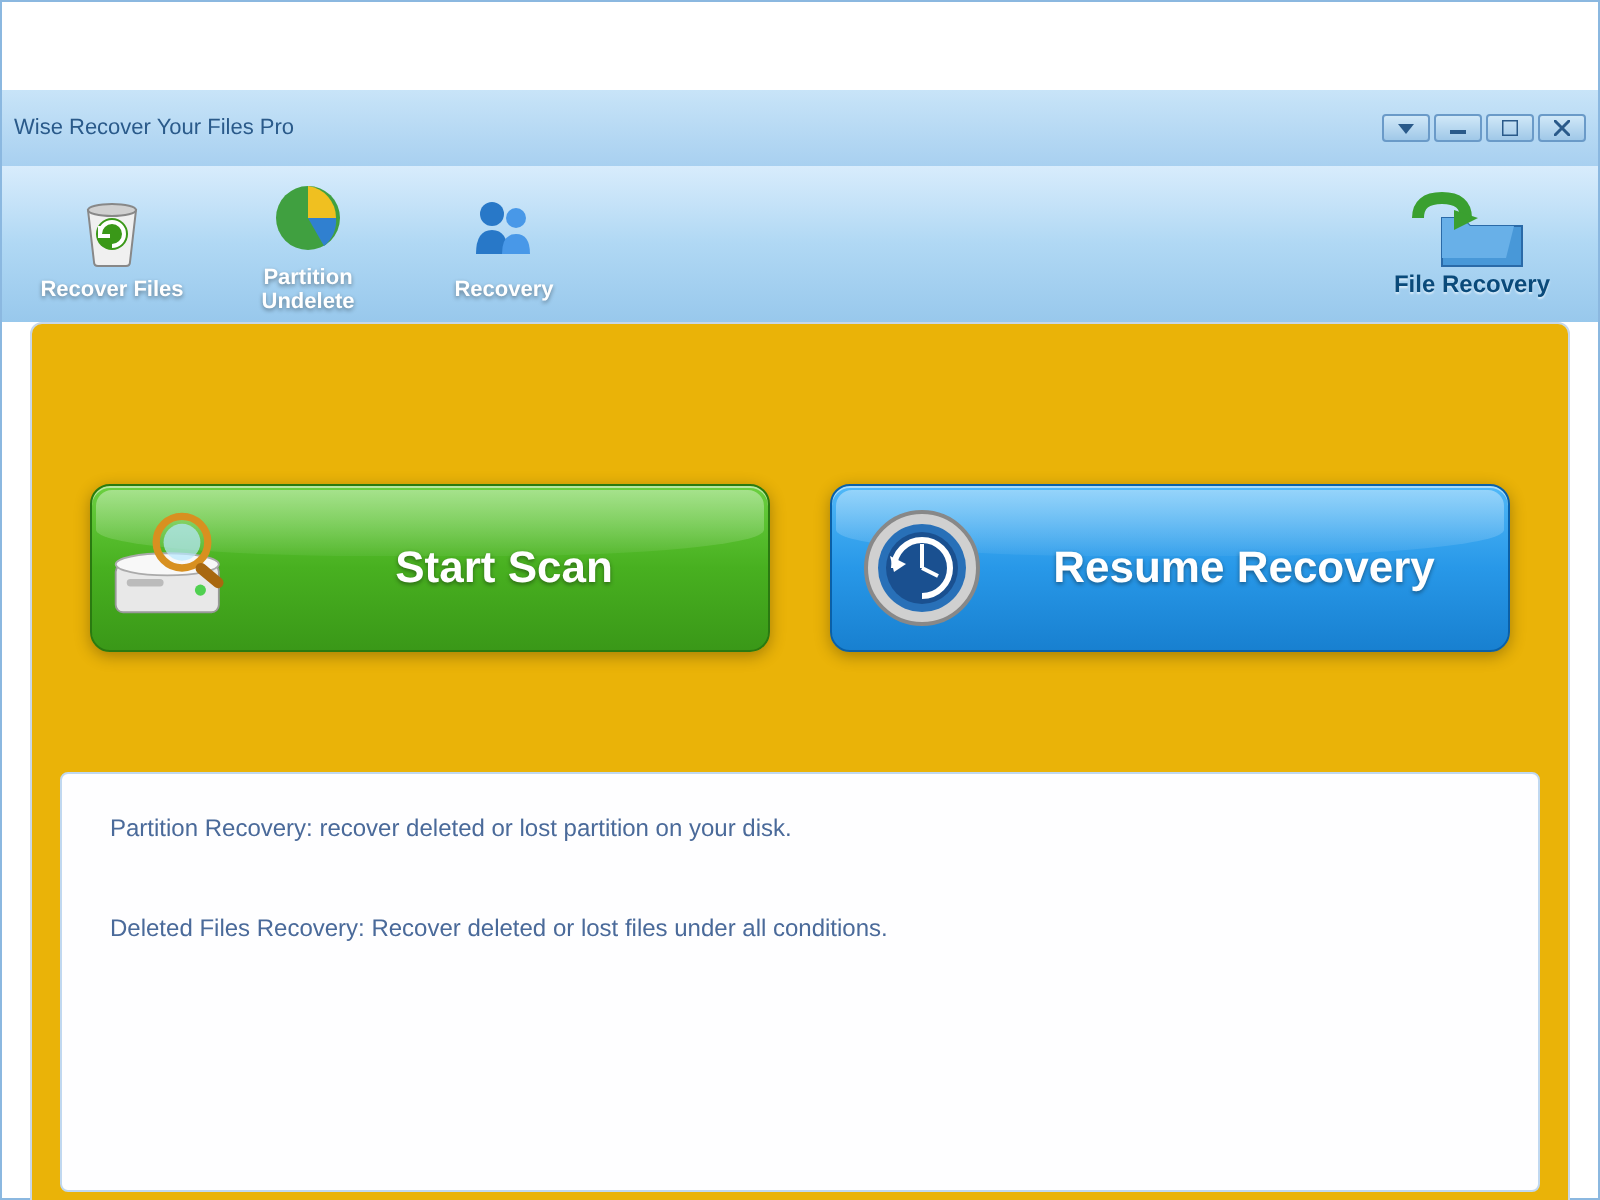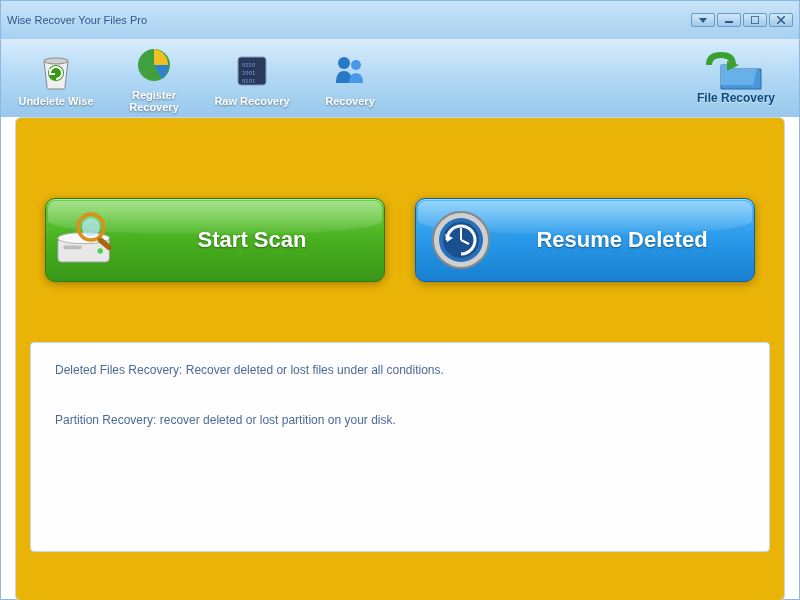--- a/index.html
+++ b/index.html
@@ -7,20 +7,21 @@
     .window { width: 800px; height: 600px; border: 1px solid #8bb8e0; position: relative; background: #fff; }
     
     .titlebar {
       height: 38px;
       background: linear-gradient(to bottom, #c8e4f8, #a8d0f0);
       display: flex;
       align-items: center;
       padding: 18px 6px;
       font-size: 11px;
       color: #2a5a8a;
+      margin-top: 44px;
     }
     .title-text { flex: 1; }
     .window-controls { display: flex; gap: 2px; }
     .window-btn {
       width: 24px; height: 14px;
       background: linear-gradient(to bottom, #d0e8f8, #a0c8e8);
       border: 1px solid #6a9ac8;
       border-radius: 2px;
       display: flex; align-items: center; justify-content: center;
       font-size: 9px; color: #2a5a8a;
@@ -153,45 +154,34 @@
     <div class="toolbar-btn">
       <div class="toolbar-icon">
         <svg width="40" height="40" viewBox="0 0 40 40">
           <path d="M8 10 L32 10 L29 36 Q29 38 27 38 L13 38 Q11 38 11 36 Z" fill="#f0f0f0" stroke="#888" stroke-width="1"></path>
           <ellipse cx="20" cy="10" rx="12" ry="3" fill="#d0d0d0" stroke="#888"></ellipse>
           <circle cx="20" cy="22" r="8" fill="#3a9818"></circle>
           <path d="M14 22 A6 6 0 1 1 20 28" fill="none" stroke="#fff" stroke-width="2"></path>
           <path d="M14 18 L14 23 L19 23" fill="none" stroke="#fff" stroke-width="2"></path>
         </svg>
       </div>
-      <span>Undelete Wise</span>
+      <span>Recover Files</span>
     </div>
 
     <div class="toolbar-btn">
       <div class="toolbar-icon">
         <svg width="40" height="40" viewBox="0 0 40 40">
           <circle cx="20" cy="20" r="16" fill="#40a040"></circle>
           <path d="M20 20 L20 4 A16 16 0 0 1 34 20 Z" fill="#f0c020"></path>
           <path d="M20 20 L34 20 A16 16 0 0 1 28 34 Z" fill="#3080d0"></path>
         </svg>
       </div>
-      <span>Register Recovery</span>
-    </div>
-
-    <div class="toolbar-btn">
-      <div class="toolbar-icon">
-        <svg width="40" height="40" viewBox="0 0 40 40">
-          <rect x="6" y="6" width="28" height="28" rx="3" fill="#2a3a5a" stroke="#8898b8"></rect>
-          <text x="10" y="16" font-size="6" fill="#6888c8">0110</text>
-          <text x="10" y="24" font-size="6" fill="#6888c8">1001</text>
-          <text x="10" y="32" font-size="6" fill="#6888c8">0101</text>
-        </svg>
-      </div>
-      <span>Raw Recovery</span>
-    </div>
+      <span>Partition Undelete</span>
+    </div>
+
 
     <div class="toolbar-btn">
       <div class="toolbar-icon">
         <svg width="40" height="40" viewBox="0 0 40 40">
           <circle cx="14" cy="12" r="6" fill="#2878c8"></circle>
           <path d="M6 32 Q6 20 14 20 Q22 20 22 32 Z" fill="#2878c8"></path>
           <circle cx="26" cy="14" r="5" fill="#4898e8"></circle>
           <path d="M19 32 Q19 22 26 22 Q33 22 33 32 Z" fill="#4898e8"></path>
         </svg>
       </div>
@@ -237,25 +227,25 @@
             <svg width="64" height="64" viewBox="0 0 64 64">
               <circle cx="32" cy="32" r="28" fill="#d0d0d0" stroke="#888" stroke-width="2"></circle>
               <circle cx="32" cy="32" r="22" fill="#2870b8"></circle>
               <circle cx="32" cy="32" r="18" fill="#1a5090"></circle>
               <path d="M18 32 A14 14 0 1 1 32 46" fill="none" stroke="#fff" stroke-width="3"></path>
               <path d="M16 26 L18 34 L24 30 Z" fill="#fff"></path>
               <line x1="32" y1="32" x2="32" y2="20" stroke="#fff" stroke-width="2"></line>
               <line x1="32" y1="32" x2="40" y2="36" stroke="#fff" stroke-width="2"></line>
             </svg>
           </div>
-          <span class="big-label">Resume Deleted</span>
+          <span class="big-label">Resume Recovery</span>
         </div>
       </div>
 
       <div class="info-box">
+        <div class="info-line">Partition Recovery: recover deleted or lost partition on your disk.</div>
         <div class="info-line">Deleted Files Recovery: Recover deleted or lost files  under all conditions.</div>
-        <div class="info-line">Partition Recovery: recover deleted or lost partition on your disk.</div>
       </div>
 
     </div>
   </div>
 
 </div>
 
 </body></html>

